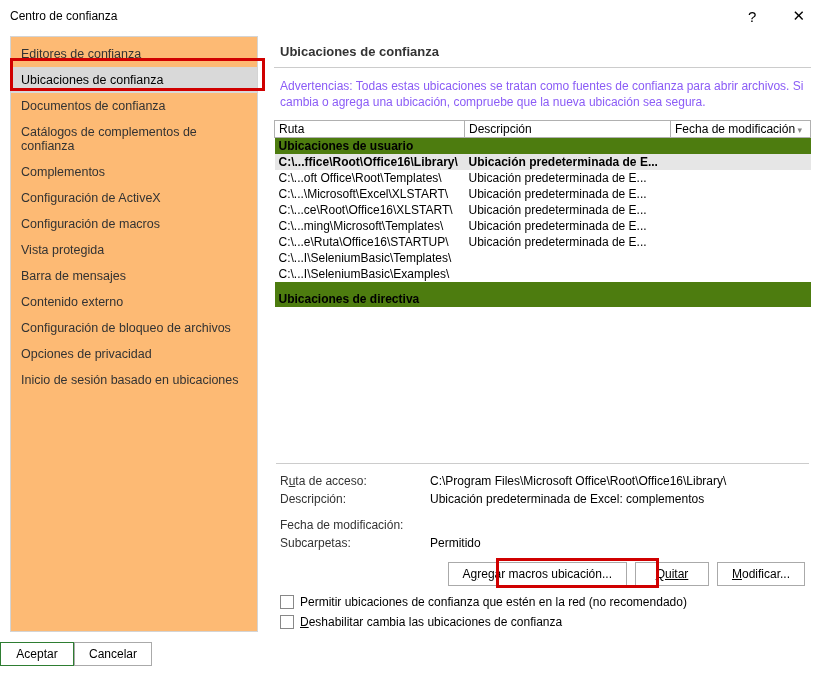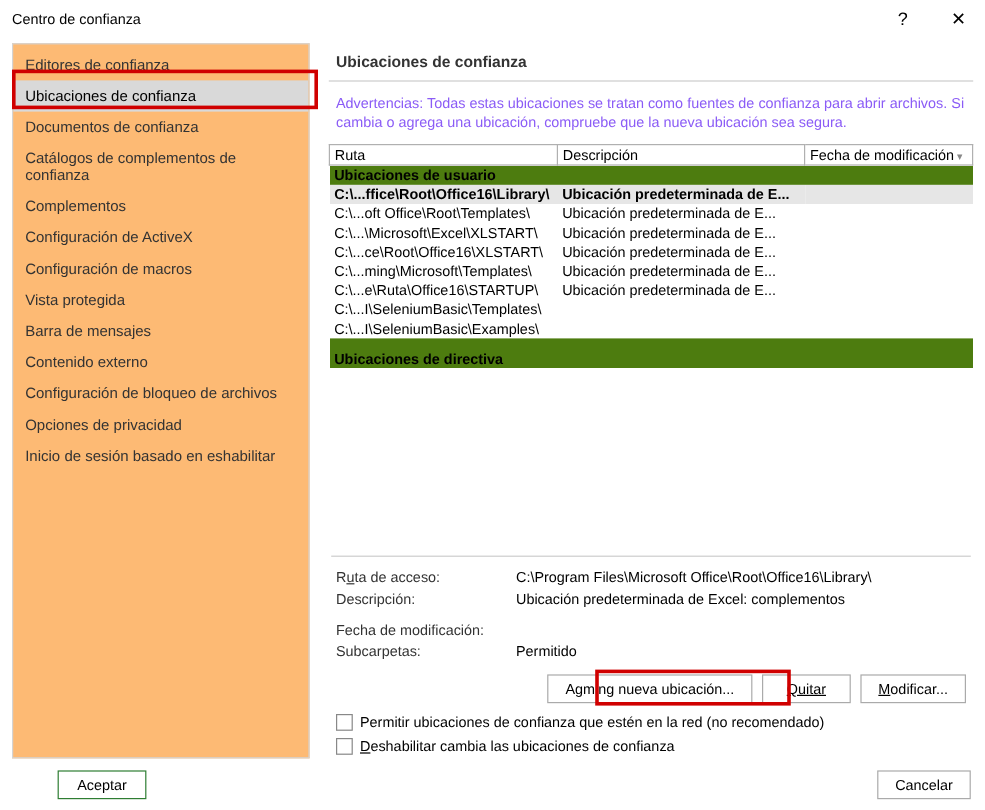--- a/index.html
+++ b/index.html
@@ -28,21 +28,21 @@
 .spacer { flex: 1; }
 .details { padding: 4px 6px; }
 .details-row { display: flex; padding: 2px 0; font-size: 12px; }
 .details-label { width: 150px; color: #333; }
 .details-label u { text-decoration: underline; }
 .details-value { flex: 1; }
 .button-row { display: flex; justify-content: flex-end; gap: 8px; padding: 6px 6px 6px 0; }
 .btn { border: 1px solid #aaa; background: #fff; padding: 4px 14px; font-size: 12px; cursor: pointer; min-width: 74px; }
 .chk-row { display: flex; align-items: center; gap: 6px; padding: 3px 6px; font-size: 12px; }
 .chk { width: 14px; height: 14px; border: 1px solid #888; background: #fff; cursor: pointer; flex-shrink: 0; }
-.footer { display: flex; justify-content: space-between; padding: 6px 12px 6px 0; border-top: 0; margin-left: 48px; }
+.footer { display: flex; justify-content: flex-start; padding: 6px 12px 6px 0; border-top: 0; }
 .footer .btn.primary { border: 1.5px solid #2e7d32; }
 </style>
 </head>
 <body>
 
 <div class="titlebar">
   <span class="titlebar-title">Centro de confianza</span>
   <div class="titlebar-controls">
     <button class="tb-btn">?</button>
     <button class="tb-btn">✕</button>
@@ -56,21 +56,21 @@
     <div class="sidebar-item">Documentos de confianza</div>
     <div class="sidebar-item">Catálogos de complementos de confianza</div>
     <div class="sidebar-item">Complementos</div>
     <div class="sidebar-item">Configuración de ActiveX</div>
     <div class="sidebar-item">Configuración de macros</div>
     <div class="sidebar-item">Vista protegida</div>
     <div class="sidebar-item">Barra de mensajes</div>
     <div class="sidebar-item">Contenido externo</div>
     <div class="sidebar-item">Configuración de bloqueo de archivos</div>
     <div class="sidebar-item">Opciones de privacidad</div>
-    <div class="sidebar-item">Inicio de sesión basado en eshabilitar</div>
+    <div class="sidebar-item">Inicio de sesión basado en ubicaciones</div>
   </div>
 
   <div class="main">
     <div class="section-header">Ubicaciones de confianza</div>
     <div class="warning">Advertencias: Todas estas ubicaciones se tratan como fuentes de confianza para abrir archivos. Si cambia o agrega una ubicación, compruebe que la nueva ubicación sea segura.</div>
 
     <div class="table-wrap">
       <table class="table">
         <colgroup>
             <col style="width:190px">
@@ -152,21 +152,21 @@
         <span class="details-label">Fecha de modificación:</span>
         <span class="details-value"></span>
       </div>
       <div class="details-row">
         <span class="details-label">Subcarpetas:</span>
         <span class="details-value">Permitido</span>
       </div>
     </div>
 
     <div class="button-row">
-      <button class="btn"><span>A</span><u>g</u><span>ming nueva ubicación...</span></button>
+      <button class="btn"><span>A</span><u>g</u><span>regar macros ubicación...</span></button>
       <button class="btn"><u>Quitar</u></button>
       <button class="btn"><u>M</u><span>odificar...</span></button>
     </div>
 
     <div class="chk-row">
       <div class="chk"></div>
       <span>Permitir ubicaciones de confianza que estén en la red (no recomendado)</span>
     </div>
     <div class="chk-row">
       <div class="chk"></div>

